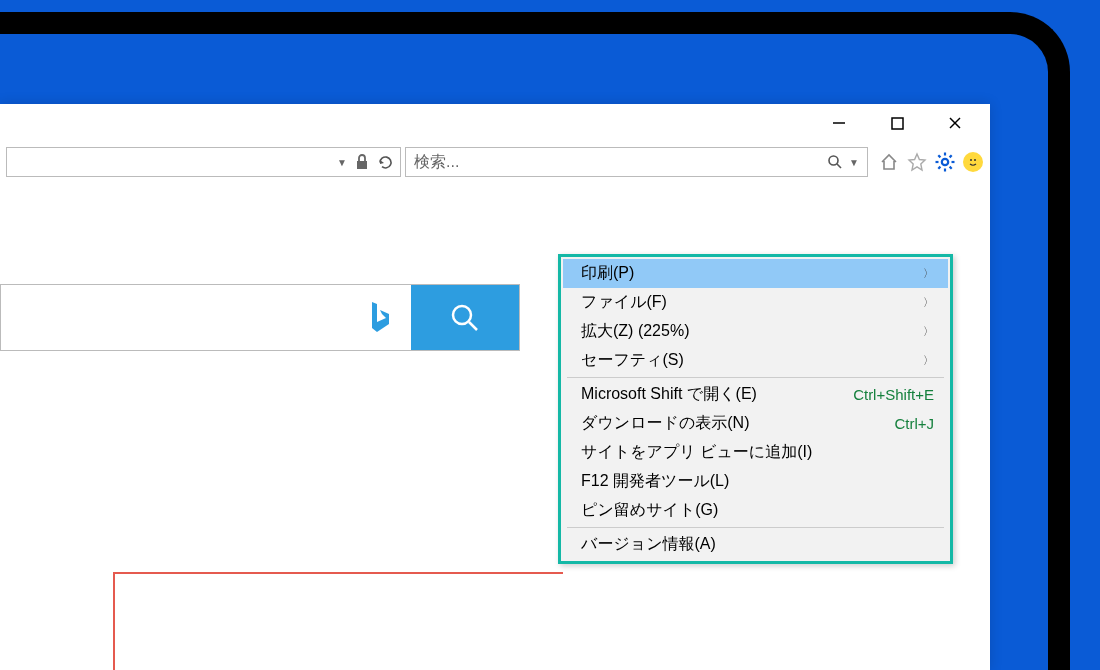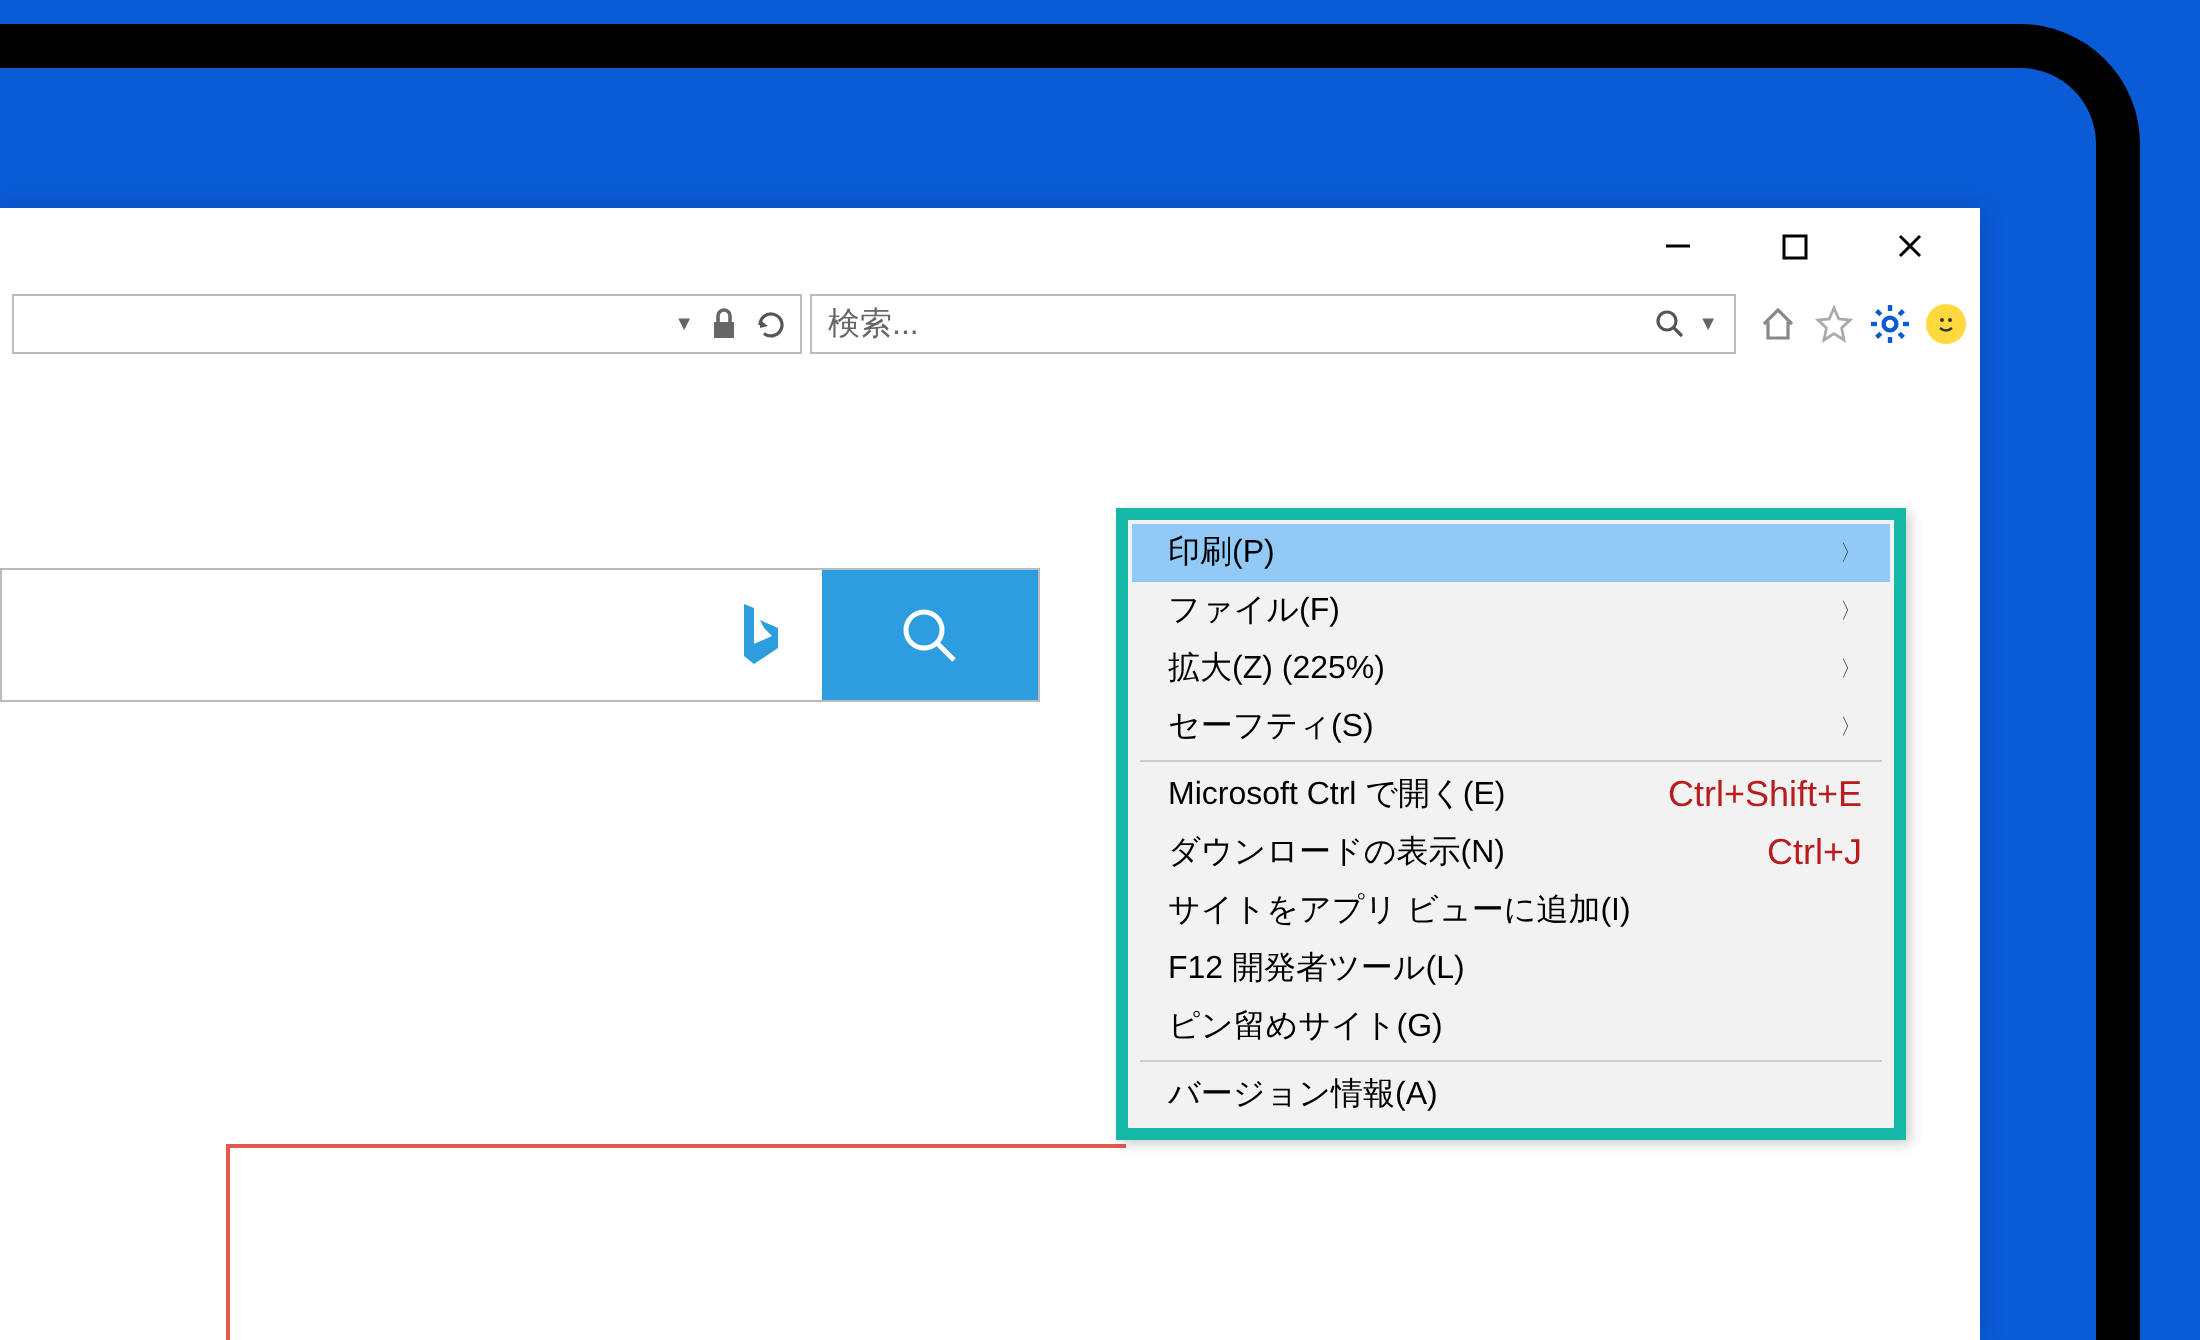--- a/index.html
+++ b/index.html
@@ -147,21 +147,21 @@
   height: 170px;
   top: 518px;
   left: 113px;
 }
 .menu {
   position: absolute;
   top: 200px;
   left: 558px;
   width: 395px;
   background: #f2f2f2;
-  border: 6px solid #14b8a6;
+  border: 3px solid #14b8a6;
   box-shadow: 2px 2px 6px rgba(0,0,0,0.2);
   padding: 2px;
   font-size: 16px;
 }
 .menu-item {
   height: 29px;
   display: flex;
   align-items: center;
   justify-content: space-between;
   padding: 0 14px 0 18px;
@@ -169,21 +169,21 @@
 }
 .menu-item.highlighted {
   background: #91c9f7;
 }
 .menu-sep {
   height: 1px;
   background: #ccc;
   margin: 2px 4px;
 }
 .chevron { font-size: 11px; color: #444; }
-.shortcut { color: #b91c1c; font-size: 18px; }
+.shortcut { color: #15803d; font-size: 15px; }
 svg { display: block; }
 </style>
 </head>
 <body>
 
 <div class="device-frame">
   <div class="device-bezel"></div>
   <div class="desktop">
 
     <div class="window">
@@ -309,21 +309,21 @@
         <div class="menu-item">
           <span>拡大(Z) (225%)</span>
           <span class="chevron">〉</span>
         </div>
         <div class="menu-item">
           <span>セーフティ(S)</span>
           <span class="chevron">〉</span>
         </div>
         <div class="menu-sep"></div>
         <div class="menu-item">
-          <span>Microsoft Ctrl で開く(E)</span>
+          <span>Microsoft Shift で開く(E)</span>
           <span class="shortcut">Ctrl+Shift+E</span>
         </div>
         <div class="menu-item">
           <span>ダウンロードの表示(N)</span>
           <span class="shortcut">Ctrl+J</span>
         </div>
         <div class="menu-item">
           <span>サイトをアプリ ビューに追加(I)</span>
         </div>
         <div class="menu-item">

